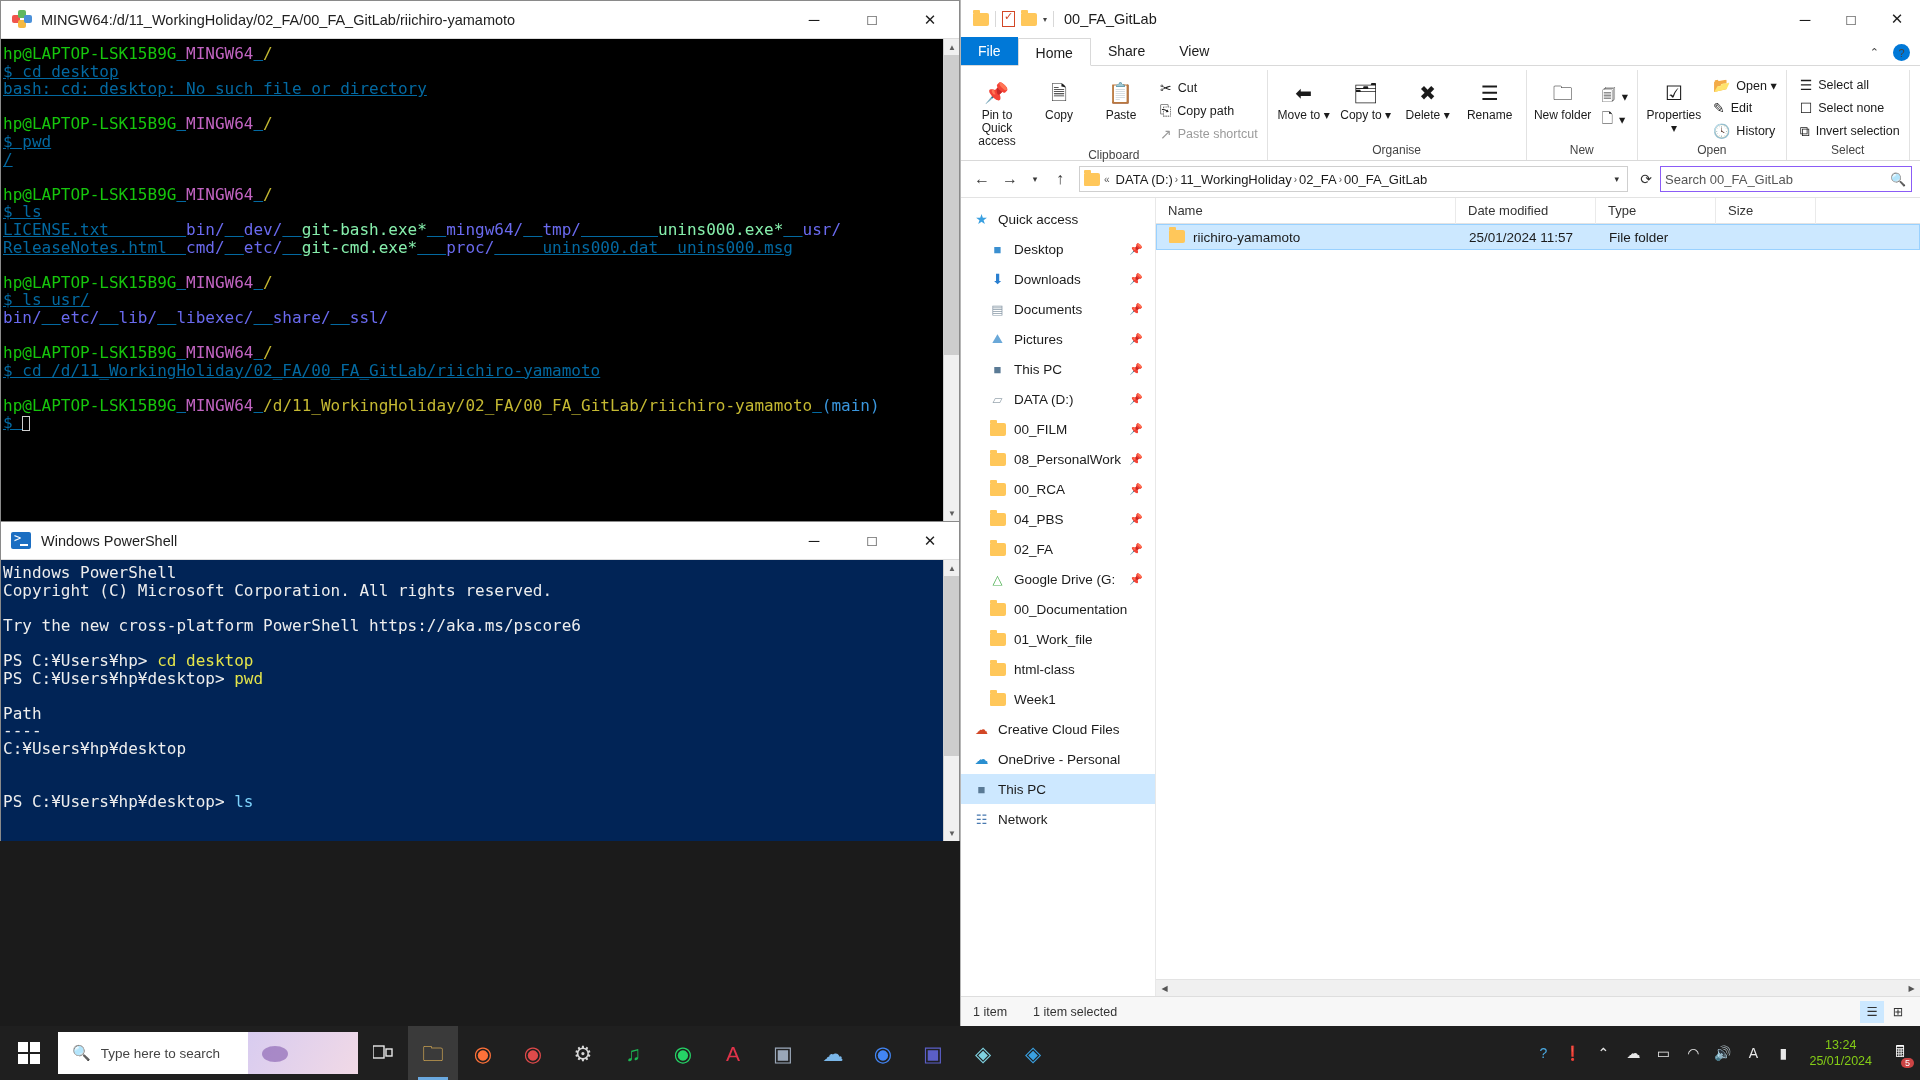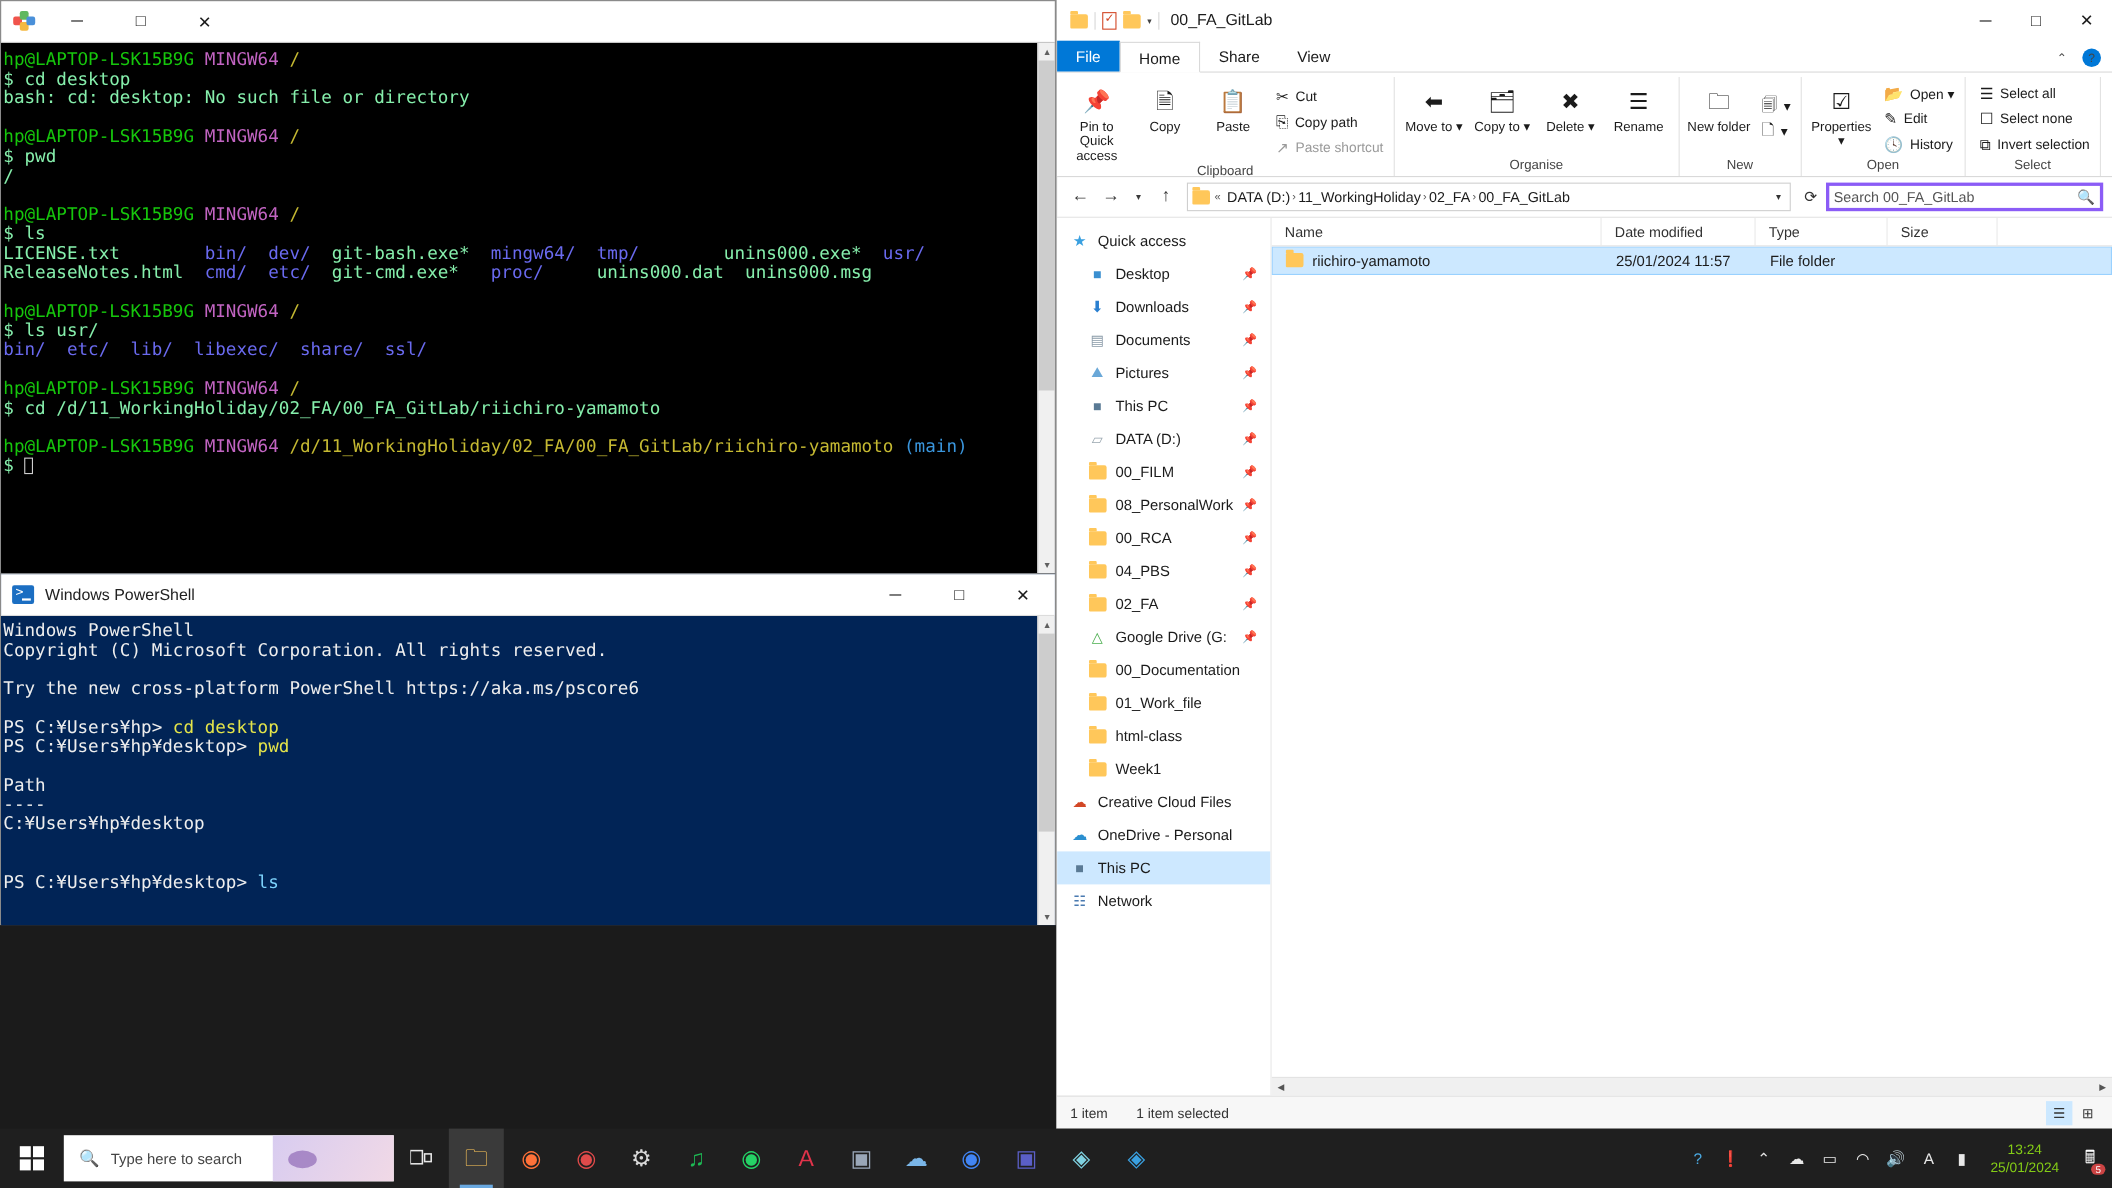--- a/index.html
+++ b/index.html
@@ -50,21 +50,21 @@
     font-family: "DejaVu Sans Mono", "Liberation Mono", monospace;
     font-size: 16px; line-height: 17.6px; white-space: pre;
     color: #e6e6e6;
   }
   #mingw-term { padding: 6px 0 0 2px; }
   .c-green  { color: #16c60c; }
   .c-purple { color: #c264c2; }
   .c-yellow { color: #c5b932; }
   .c-blue   { color: #6a6aef; }
   .c-bgreen { color: #86efac; }
-  .c-white  { color: #86efac; }
+  .c-white  { color: #0369a1; text-decoration: underline; }
   .c-cyan   { color: #3a96dd; }
 
   #mingw-scroll {
     position: absolute; right: 0; top: 0; width: 16px; height: 100%;
     background: #f0f0f0; border-left: 1px solid #d0d0d0;
   }
   #mingw-scroll .arrow {
     width: 16px; height: 16px; color: #606060; font-size: 8px;
     display: flex; align-items: center; justify-content: center;
   }
@@ -186,21 +186,21 @@
   #addrbar {
     flex: 1; height: 26px; border: 1px solid #cfcfcf; background: #fff;
     display: flex; align-items: center; padding: 0 4px; gap: 4px; margin: 0 4px;
   }
   #addrbar .crumb { font-size: 13px; color: #1b1b1b; padding: 0 2px; }
   #addrbar .sep { font-size: 10px; color: #555; }
   #addrbar .dd { margin-left: auto; font-size: 9px; color: #333; padding: 0 4px; }
   #refresh { width: 24px; height: 26px; display: flex; align-items: center; justify-content: center;
              font-size: 14px; color: #333; }
   #searchbar {
-    width: 252px; height: 26px; border: 3px solid #8b5cf6; display: flex; align-items: center;
+    width: 252px; height: 26px; border: 1px solid #8b5cf6; display: flex; align-items: center;
     padding: 0 4px; font-size: 13px; color: #555;
   }
   #searchbar .s-ic { margin-left: auto; color: #1565a8; font-size: 13px; }
 
   
   #ex-main { flex: 1; display: flex; overflow: hidden; border-top: 1px solid #e3e3e3; }
   #ex-side {
     width: 195px; background: #fff; overflow: hidden; padding-top: 6px;
     border-right: 1px solid #e8e8e8; font-size: 13.5px;
   }
@@ -287,20 +287,21 @@
 <div id="root">
 
   <div id="mingw">
     <div id="mingw-title">
       <span class="ic">
           <i></i>
           <i></i>
           <i></i>
           <i></i>
         </span>
+      <span class="txt">MINGW64:/d/11_WorkingHoliday/02_FA/00_FA_GitLab/riichiro-yamamoto</span>
       <span class="win-btns">
         <span class="win-btn">─</span>
         <span class="win-btn">□</span>
         <span class="win-btn close">✕</span>
       </span>
     </div>
     <div id="mingw-body">
       <div id="mingw-term" class="term"><div><span class="c-green">hp@LAPTOP-LSK15B9G</span><span class="c-white"> </span><span class="c-purple">MINGW64</span><span class="c-white"> </span><span class="c-yellow">/</span></div><div><span class="c-white">$ cd desktop</span></div><div><span class="c-white">bash: cd: desktop: No such file or directory</span></div><div>&nbsp;</div><div><span class="c-green">hp@LAPTOP-LSK15B9G</span><span class="c-white"> </span><span class="c-purple">MINGW64</span><span class="c-white"> </span><span class="c-yellow">/</span></div><div><span class="c-white">$ pwd</span></div><div><span class="c-white">/</span></div><div>&nbsp;</div><div><span class="c-green">hp@LAPTOP-LSK15B9G</span><span class="c-white"> </span><span class="c-purple">MINGW64</span><span class="c-white"> </span><span class="c-yellow">/</span></div><div><span class="c-white">$ ls</span></div><div><span class="c-white">LICENSE.txt        </span><span class="c-blue">bin/</span><span class="c-white">  </span><span class="c-blue">dev/</span><span class="c-white">  </span><span class="c-bgreen">git-bash.exe*</span><span class="c-white">  </span><span class="c-blue">mingw64/</span><span class="c-white">  </span><span class="c-blue">tmp/</span><span class="c-white">        </span><span class="c-bgreen">unins000.exe*</span><span class="c-white">  </span><span class="c-blue">usr/</span></div><div><span class="c-white">ReleaseNotes.html  </span><span class="c-blue">cmd/</span><span class="c-white">  </span><span class="c-blue">etc/</span><span class="c-white">  </span><span class="c-bgreen">git-cmd.exe*</span><span class="c-white">   </span><span class="c-blue">proc/</span><span class="c-white">     unins000.dat  unins000.msg</span></div><div>&nbsp;</div><div><span class="c-green">hp@LAPTOP-LSK15B9G</span><span class="c-white"> </span><span class="c-purple">MINGW64</span><span class="c-white"> </span><span class="c-yellow">/</span></div><div><span class="c-white">$ ls usr/</span></div><div><span class="c-blue">bin/</span><span class="c-white">  </span><span class="c-blue">etc/</span><span class="c-white">  </span><span class="c-blue">lib/</span><span class="c-white">  </span><span class="c-blue">libexec/</span><span class="c-white">  </span><span class="c-blue">share/</span><span class="c-white">  </span><span class="c-blue">ssl/</span></div><div>&nbsp;</div><div><span class="c-green">hp@LAPTOP-LSK15B9G</span><span class="c-white"> </span><span class="c-purple">MINGW64</span><span class="c-white"> </span><span class="c-yellow">/</span></div><div><span class="c-white">$ cd /d/11_WorkingHoliday/02_FA/00_FA_GitLab/riichiro-yamamoto</span></div><div>&nbsp;</div><div><span class="c-green">hp@LAPTOP-LSK15B9G</span><span class="c-white"> </span><span class="c-purple">MINGW64</span><span class="c-white"> </span><span class="c-yellow">/d/11_WorkingHoliday/02_FA/00_FA_GitLab/riichiro-yamamoto</span><span class="c-white"> </span><span class="c-cyan">(main)</span></div><div><span class="c-white">$ </span><span style="display: inline-block; width: 8px; height: 15px; border: 1px solid rgb(207, 207, 207); vertical-align: -3px;"></span></div></div>
       <div id="mingw-scroll">
         <div class="arrow">▲</div>

